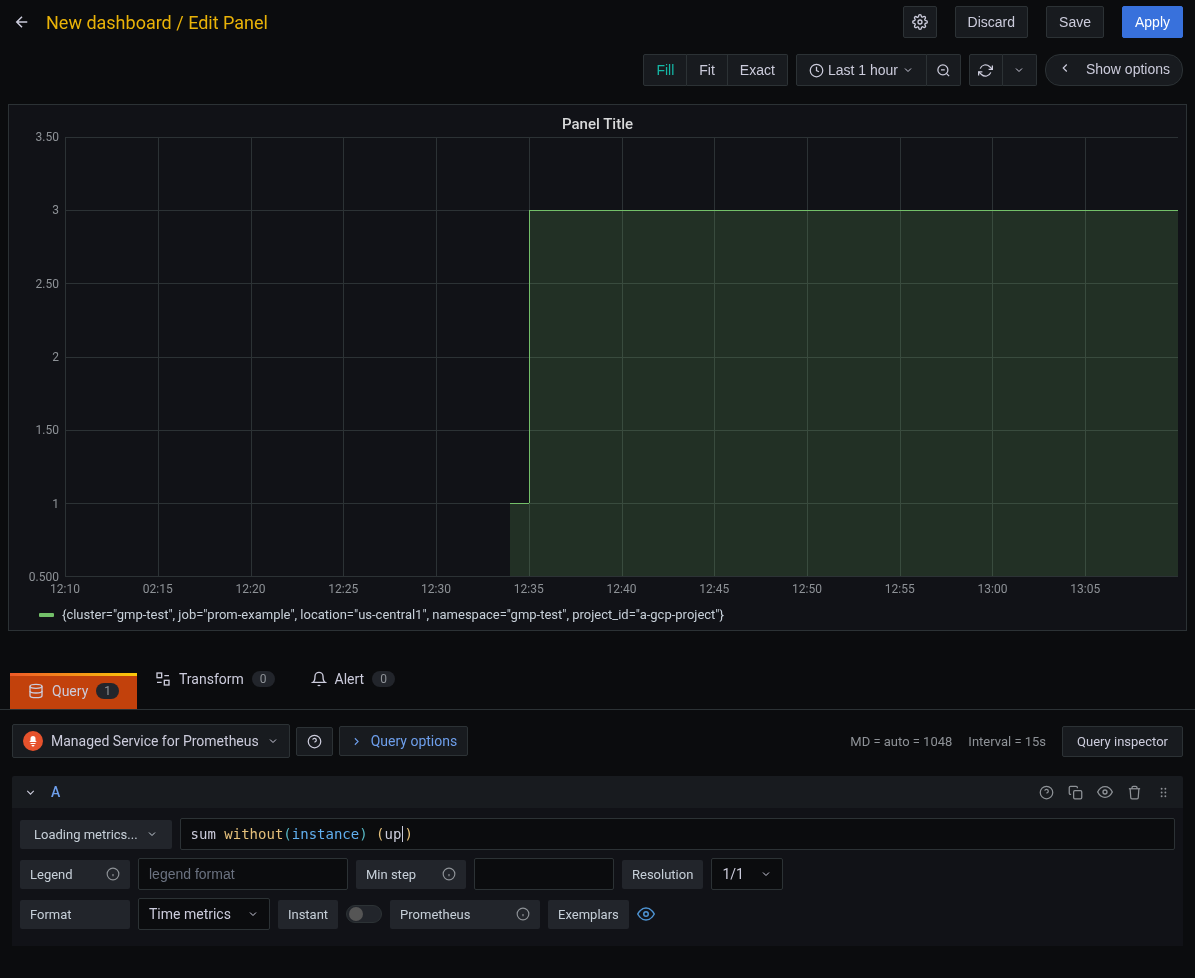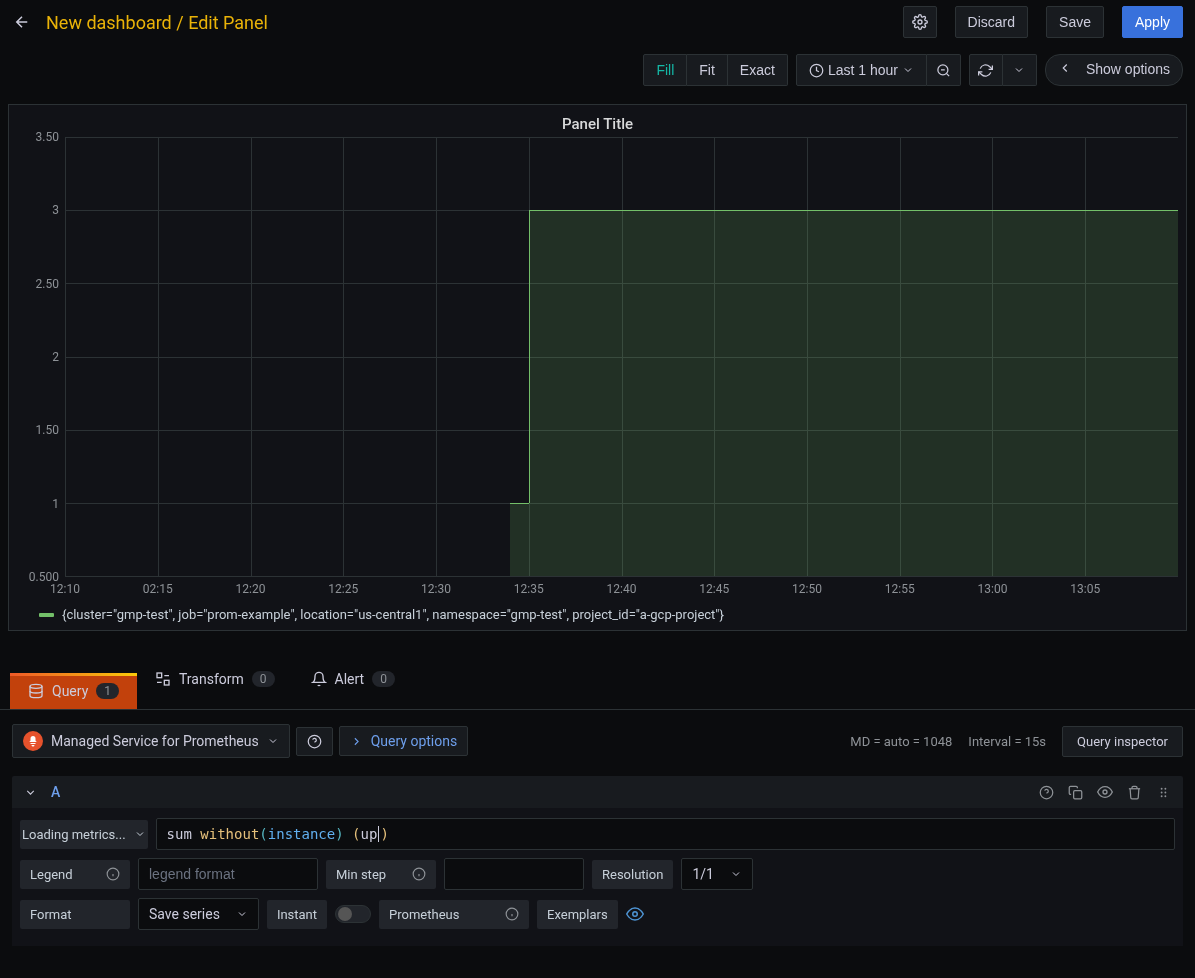--- a/index.html
+++ b/index.html
@@ -104,40 +104,40 @@
 .query-block { margin: 18px 12px 0 12px; }
 .query-header {
   display:flex; align-items:center; gap:14px;
   background:#181b1f; padding:8px 12px; border-radius:2px 2px 0 0;
 }
 .query-letter { color:#6e9fec; font-weight:500; }
 .query-header-right { margin-left:auto; display:flex; gap:14px; color:#8e9297; }
 .query-icon { cursor:pointer; display:flex; align-items:center; }
 .query-body { background:#111217; padding:10px 8px 8px 8px; }
 .row { display:flex; align-items:center; gap:8px; margin-bottom:8px; }
-.metrics-browser { background:#22252b; padding:7px 2px; border-radius:2px; display:flex; align-items:center; gap:8px; cursor:pointer; font-size:13px; color:#c7d0d9; }
+.metrics-browser { background:#22252b; padding:7px 14px; border-radius:2px; display:flex; align-items:center; gap:8px; cursor:pointer; font-size:13px; color:#c7d0d9; }
 .code-input {
   flex:1; background:#0b0c0e; border:1px solid #2c3235;
   padding:7px 10px; font-family: Menlo, Monaco, Consolas, monospace;
   font-size:14px; border-radius:2px; color:#ccccdc;
 }
 .kw { color:#e5c07b; }
 .fn { color:#61afef; }
 .paren { color:#56b6c2; }
 .paren2 { color:#e5c07b; }
 .label-box {
   background:#22252b; padding:7px 10px; border-radius:2px;
   display:flex; align-items:center; font-size:13px; color:#c7d0d9;
   gap: 8px;
 }
 .label-box.wide { min-width:110px; justify-content:space-between; }
 .text-input {
   background:#0b0c0e; border:1px solid #2c3235;
   padding:7px 10px; border-radius:2px; color:#ccccdc;
-  font-size:14px; width:180px;
+  font-size:14px; width:210px;
 }
 .text-input::placeholder { color:#6b7280; }
 .select-box {
   background:#0b0c0e; border:1px solid #2c3235;
   padding:7px 10px; border-radius:2px; color:#ccccdc;
   display:flex; align-items:center; justify-content:space-between;
   gap:16px; cursor:pointer; min-width:120px;
 }
 .select-sm { min-width:50px; }
 .toggle {
@@ -424,21 +424,21 @@
         <svg class="chevron" viewBox="0 0 24 24" fill="none" stroke="currentColor" stroke-width="2">
             <polyline points="6 9 12 15 18 9"></polyline>
           </svg>
       </div>
     </div>
     <div class="row">
       <div class="label-box wide">
         <span>Format</span>
       </div>
       <div class="select-box">
-        <span>Save series</span>
+        <span>Time metrics</span>
         <svg class="chevron" viewBox="0 0 24 24" fill="none" stroke="currentColor" stroke-width="2">
             <polyline points="6 9 12 15 18 9"></polyline>
           </svg>
       </div>
       <div class="label-box">
         <span>Instant</span>
       </div>
       <div class="toggle"></div>
       <div class="label-box wide" style="min-width:150px">
         <span>Prometheus</span>

